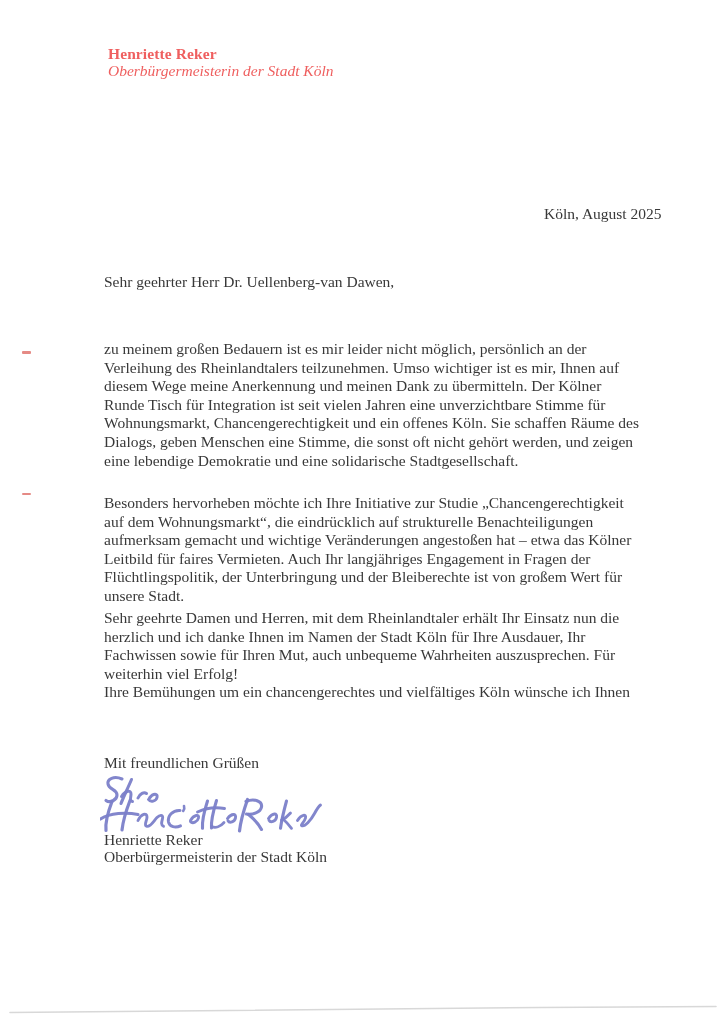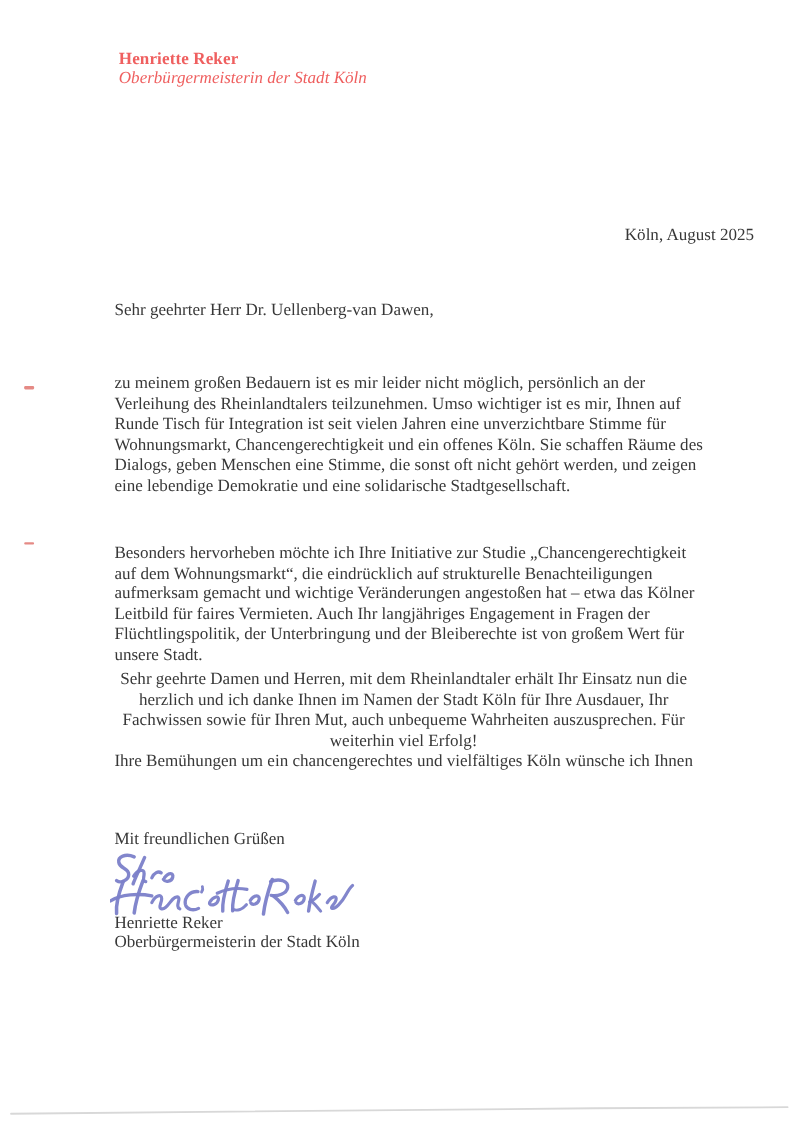--- a/index.html
+++ b/index.html
@@ -44,21 +44,21 @@
     position: absolute;
     left: 104px;
     font-size: 15.5px;
     line-height: 18.6px;
     color: #383838;
     white-space: nowrap;
   }
   .salutation { top: 273px; }
   .para-1 { top: 340px; }
   .para-2 { top: 494px; }
-  .para-3 { top: 609px; text-align: center; }
+  .para-3 { top: 609px; }
   .closing { top: 754px; text-align: center; }
   .signed-name { top: 831px; }
   .signed-title { top: 848px; }
   .fold-mark {
     position: absolute;
     left: 22px;
     width: 9px;
     height: 2.5px;
     background: #e58a85;
     border-radius: 1px;
@@ -91,29 +91,30 @@
 <body>
 
 <div class="page">
 
   <div class="lh-name">Henriette Reker</div>
   <div class="lh-title">Oberbürgermeisterin der Stadt Köln</div>
 
   <div class="fold-mark fold-mark-1"></div>
   <div class="fold-mark fold-mark-2"></div>
 
-  <div class="date-line textblock" style="left:568px; top:205px;">Köln, August 2025</div>
+  <div class="date-line textblock" style="left:544px; top:205px;">Köln, August 2025</div>
 
   <div class="textblock salutation">
       <div>Sehr geehrter Herr Dr. Uellenberg-van Dawen,</div>
     </div>
 
   <div class="textblock para-1">
       <div>zu meinem großen Bedauern ist es mir leider nicht möglich, persönlich an der</div>
       <div>Verleihung des Rheinlandtalers teilzunehmen. Umso wichtiger ist es mir, Ihnen auf</div>
+      <div>diesem Wege meine Anerkennung und meinen Dank zu übermitteln. Der Kölner</div>
       <div>Runde Tisch für Integration ist seit vielen Jahren eine unverzichtbare Stimme für</div>
       <div>Wohnungsmarkt, Chancengerechtigkeit und ein offenes Köln. Sie schaffen Räume des</div>
       <div>Dialogs, geben Menschen eine Stimme, die sonst oft nicht gehört werden, und zeigen</div>
       <div>eine lebendige Demokratie und eine solidarische Stadtgesellschaft.</div>
     </div>
   <div class="textblock para-2">
       <div>Besonders hervorheben möchte ich Ihre Initiative zur Studie „Chancengerechtigkeit</div>
       <div>auf dem Wohnungsmarkt“, die eindrücklich auf strukturelle Benachteiligungen</div>
       <div>aufmerksam gemacht und wichtige Veränderungen angestoßen hat – etwa das Kölner</div>
       <div>Leitbild für faires Vermieten. Auch Ihr langjähriges Engagement in Fragen der</div>

